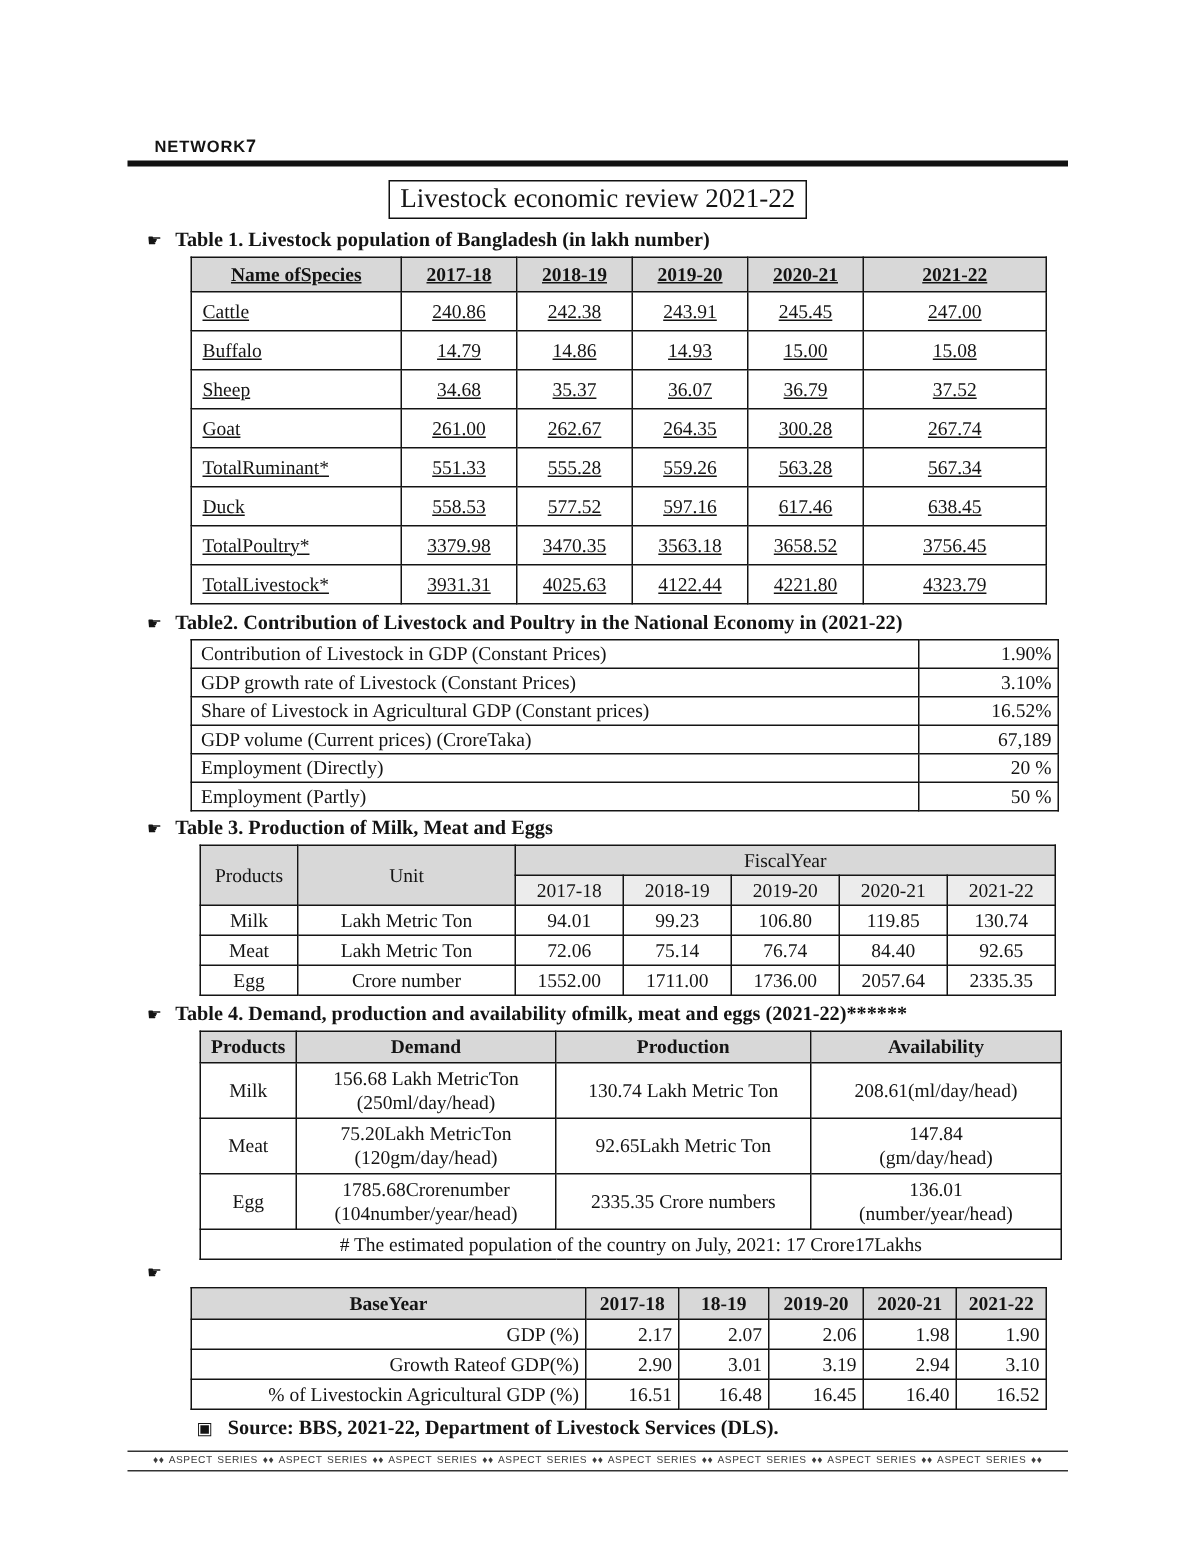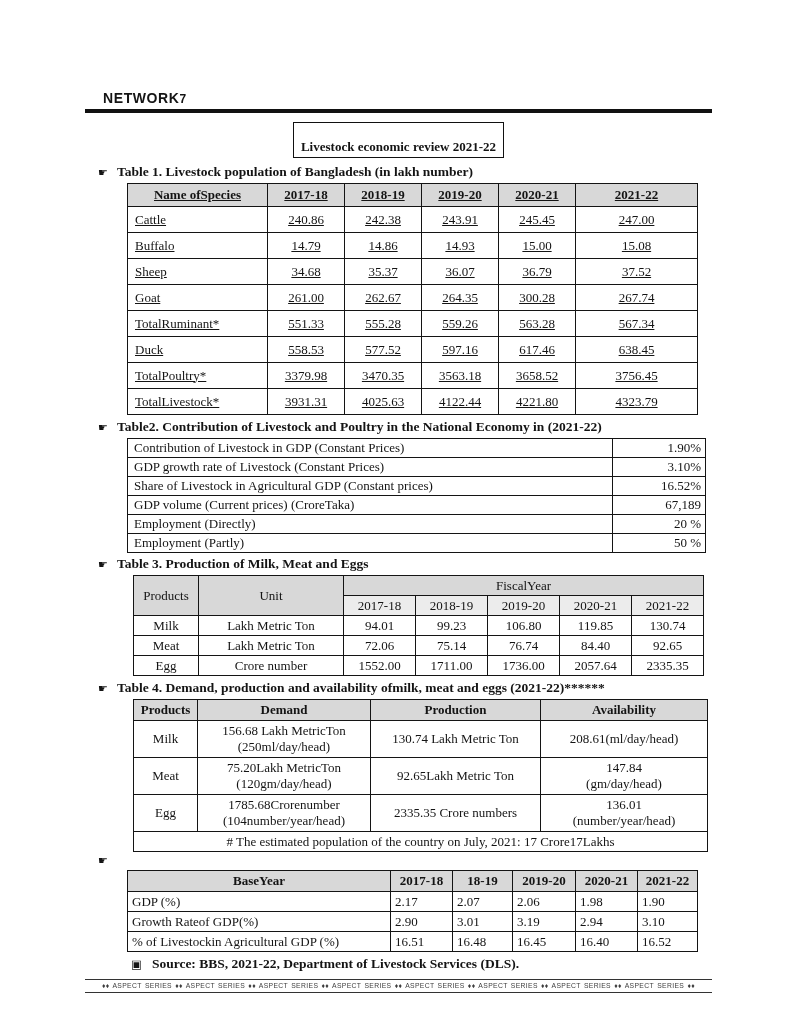--- a/index.html
+++ b/index.html
@@ -2,28 +2,28 @@
 <html style="--hdr: #d8d8d8; --subhdr: #ececec;"><head>
 <meta charset="utf-8">
 <style>
   html,body{margin:0;padding:0;background:#fff;}
   .sheet{position:relative;width:800px;height:1035px;background:#fff;overflow:hidden;
          font-family:"Liberation Serif",serif;color:#141414;}
   .content{position:absolute;left:85px;top:90px;width:627px;}
 
   
   .page-header{display:flex;align-items:baseline;font-family:"Liberation Sans",sans-serif;font-weight:bold;}
-  .ph-left{font-size:14px;letter-spacing:.6px;padding-left:18px;}
+  .ph-left{font-size:11px;letter-spacing:.6px;padding-left:18px;}
   .ph-center{flex:1;text-align:center;font-size:12px;letter-spacing:.8px;}
   .ph-right{font-size:12px;padding-right:14px;}
   .header-rule{height:4px;background:#111;margin-top:3px;margin-bottom:9px;}
 
   
   .title-row{text-align:center;margin-bottom:6px;}
-  .title-box{display:inline-block;border:1.6px solid #111;padding:16px 7px 2px;font-weight:bold;font-size:13px;}
+  .title-box{display:inline-block;border:1.6px solid #111;padding:1px 7px 2px;font-weight:normal;font-size:18px;}
 
   
   .caption{display:flex;align-items:baseline;padding-left:13px;margin:2px 0 3px;font-size:13.5px;font-weight:bold;}
   .hand{font-family:"DejaVu Sans",sans-serif;font-size:11px;margin-right:9px;font-weight:normal;}
 
   table{border-collapse:collapse;table-layout:fixed;}
   .t{margin-left:42px;margin-bottom:4px;}
   .t th,.t td{border:1.5px solid #141414;font-size:13px;overflow:hidden;}
   .t th{background:var(--hdr,#d8d8d8);font-weight:bold;text-align:center;padding:2px;}
 
@@ -40,21 +40,21 @@
   .t3{width:570px;margin-left:48px;}
   .t3 th{font-weight:normal;padding:1.5px 2px;}
   .t3 .yr th{background:var(--subhdr,#ececec);}
   .t3 td{text-align:center;padding:1.5px 2px;}
 
   .t4{width:574px;margin-left:48px;margin-bottom:2px;}
   .t4 td{text-align:center;padding:2px 3px;line-height:16px;}
   .t4 .note td{padding:1.5px;}
 
   .t5{width:570px;}
-  .t5 td{text-align:left;padding:1.5px 4px;margin-top:43px;}
+  .t5 td{text-align:right;padding:1.5px 4px;margin-top:43px;}
 
   .source-row{display:flex;align-items:center;margin:4px 0 7px 46px;font-weight:bold;font-size:13.5px;}
   .source-icon{font-family:"DejaVu Sans",sans-serif;font-size:11.5px;margin-right:10px;font-weight:normal;}
 
   .footer-band{border-top:1.3px solid #333;border-bottom:1.3px solid #333;padding:2px 0 2.5px;
                text-align:center;font-family:"Liberation Sans",sans-serif;font-size:6.8px;
                color:#3d3d3d;letter-spacing:.35px;word-spacing:1px;white-space:nowrap;}
 </style>
 </head>
 <body>

